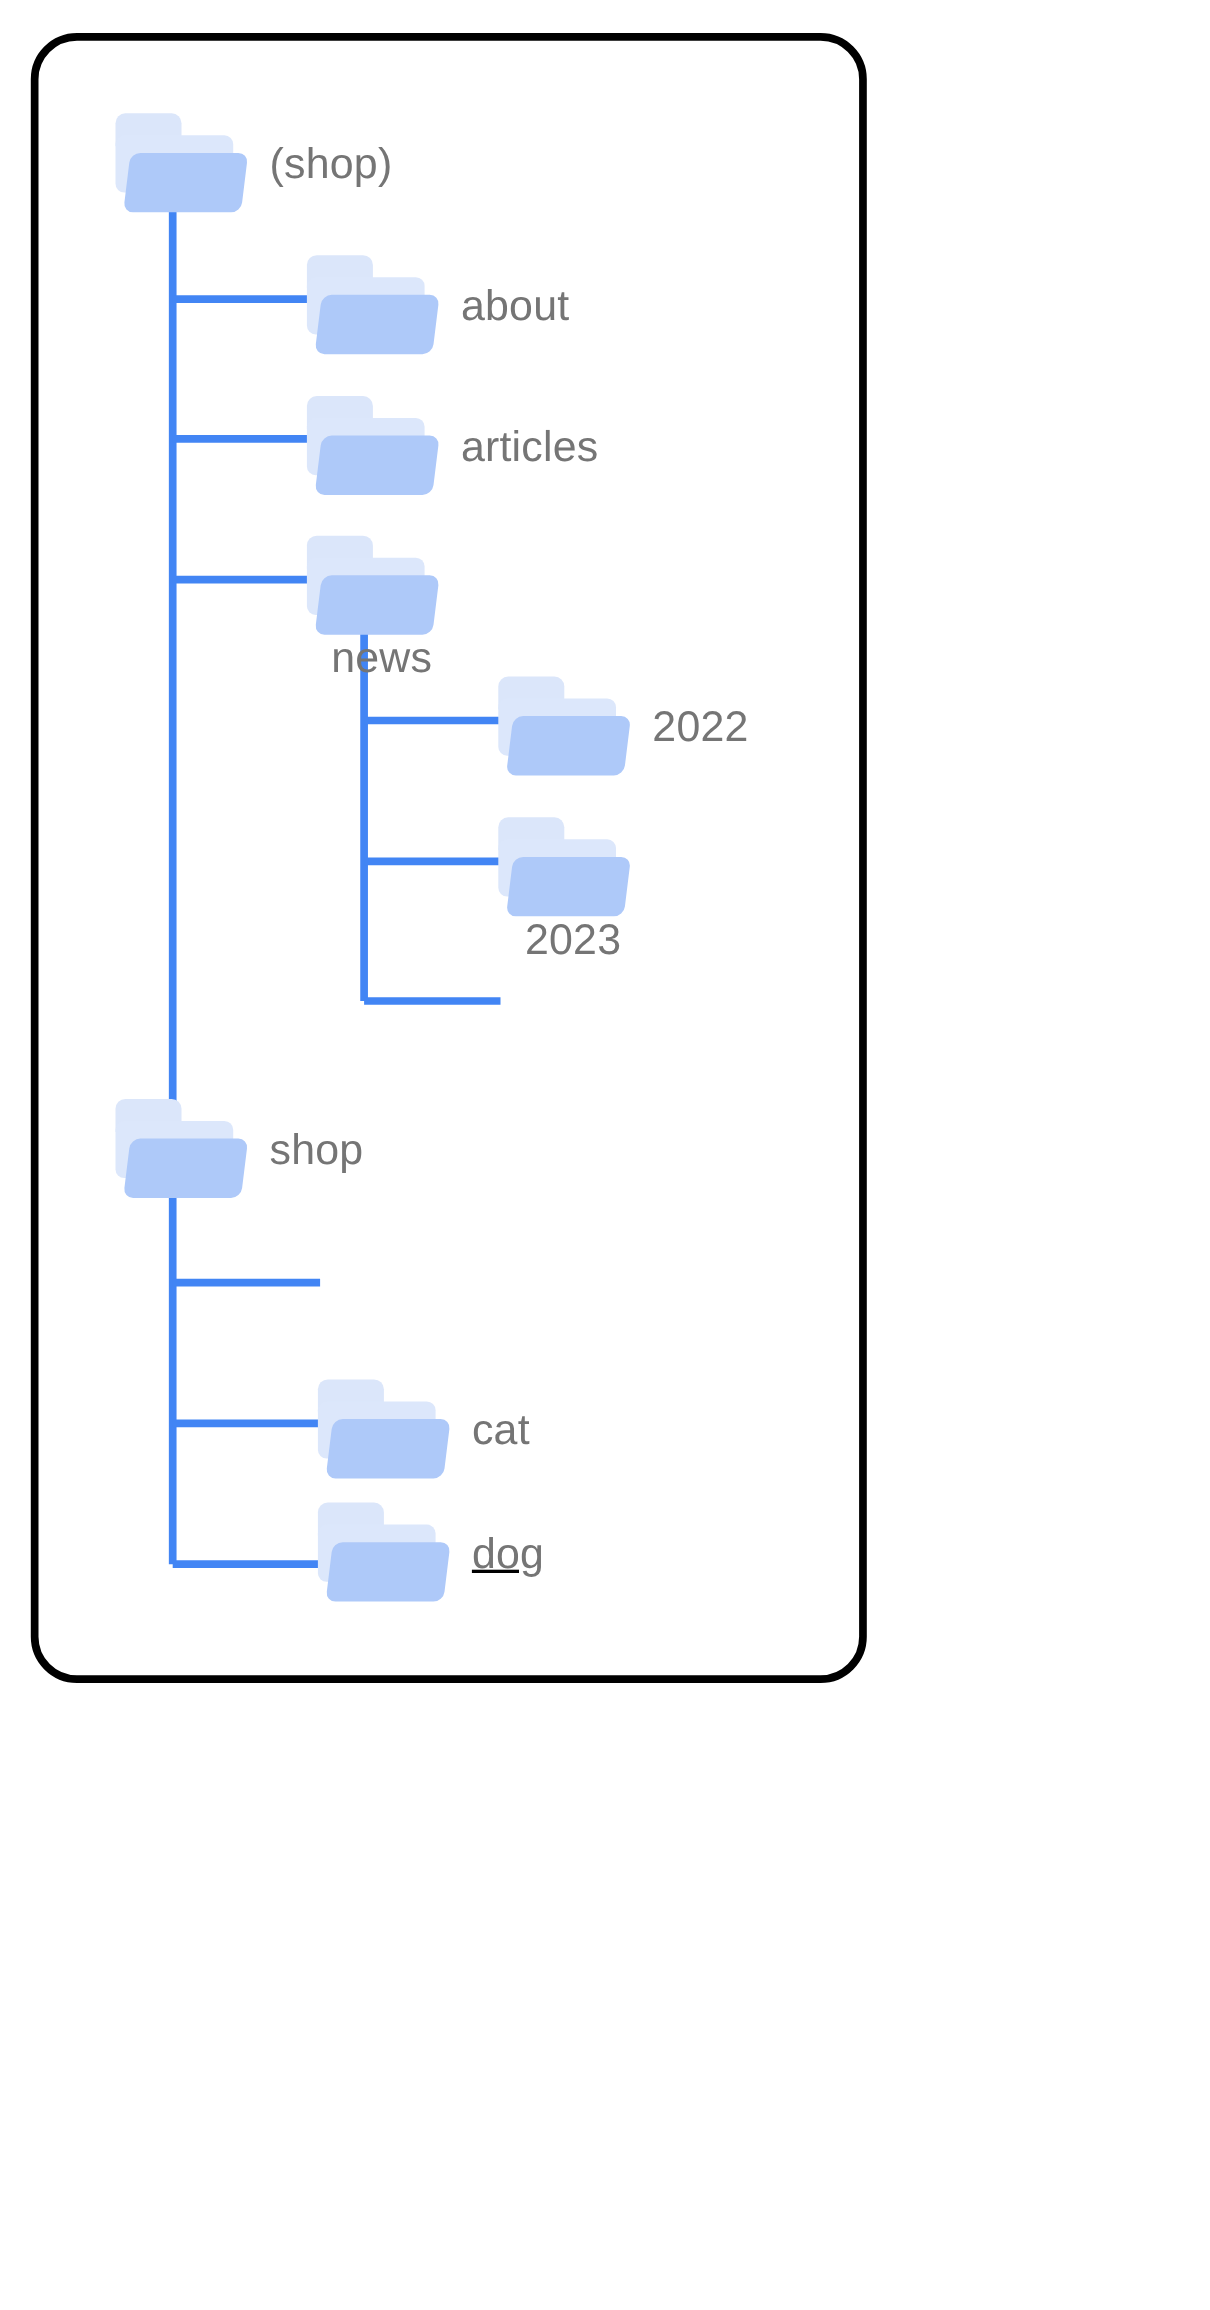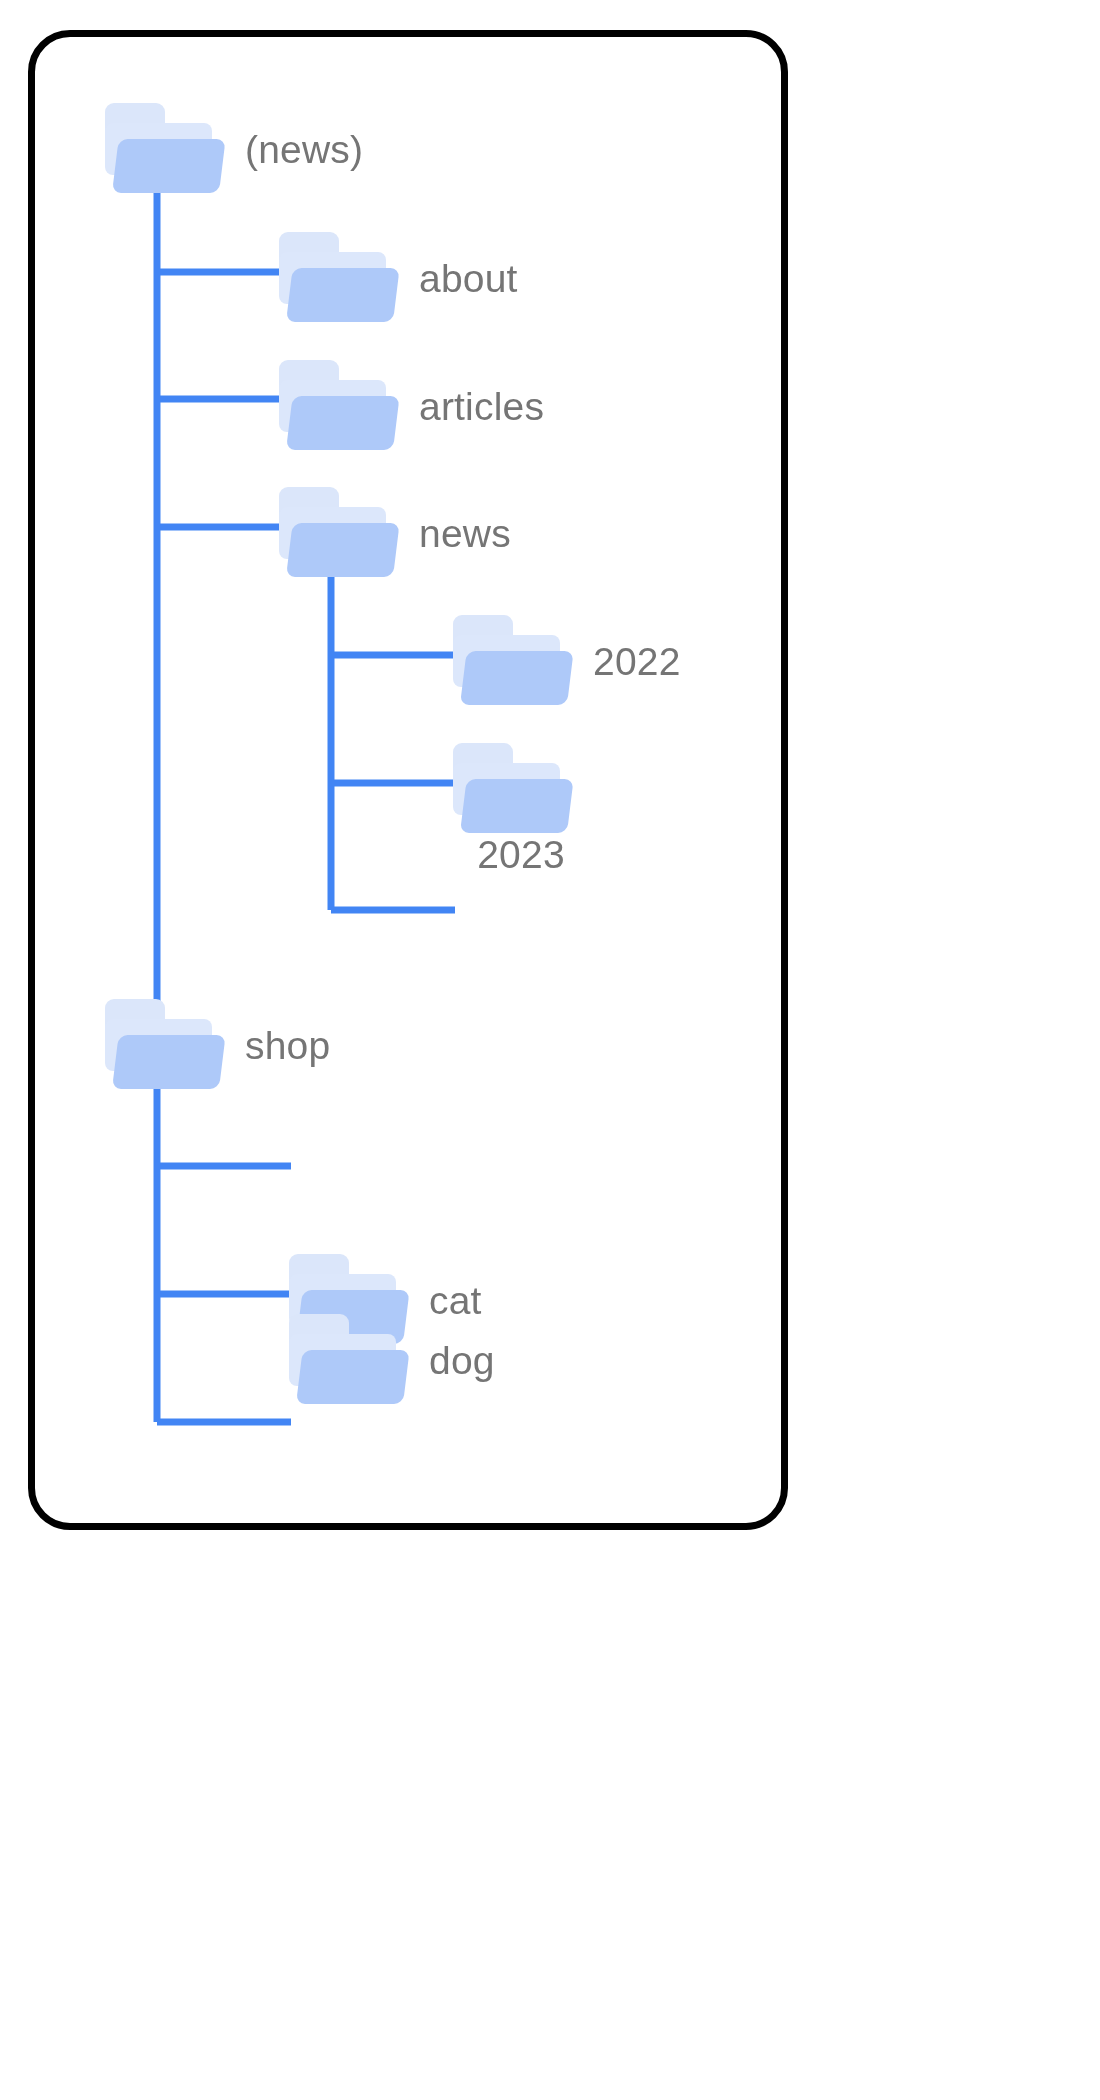--- a/index.html
+++ b/index.html
@@ -124,42 +124,42 @@
       <line x1="157" y1="1422" x2="291" y2="1422"></line>
     </g>
   </svg>
 
   <div class="node" style="left:101px; top:103px;">
     <div class="folder">
       <div class="f-tab"></div>
         <div class="f-back"></div>
         <div class="f-front"></div>
     </div>
-    <div class="label">(news)</div>
+    <div class="label">(shop)</div>
   </div>
 
   <div class="node" style="left:275px; top:232px;">
     <div class="folder">
       <div class="f-tab"></div>
         <div class="f-back"></div>
         <div class="f-front"></div>
     </div>
     <div class="label">about</div>
   </div>
 
   <div class="node" style="left:275px; top:360px;text-align:right;">
     <div class="folder">
       <div class="f-tab"></div>
         <div class="f-back"></div>
         <div class="f-front"></div>
     </div>
     <div class="label">articles</div>
   </div>
 
-  <div class="node" style="left:275px; top:487px;">
+  <div class="node" style="left:275px; top:487px;flex-direction:column;">
     <div class="folder">
       <div class="f-tab"></div>
         <div class="f-back"></div>
         <div class="f-front"></div>
     </div>
     <div class="label">news</div>
   </div>
 
   <div class="node" style="left:449px; top:615px;">
     <div class="folder">
@@ -192,21 +192,21 @@
 
   <div class="node" style="left:285px; top:1254px;">
     <div class="folder">
       <div class="f-tab"></div>
         <div class="f-back"></div>
         <div class="f-front"></div>
     </div>
     <div class="label">cat</div>
   </div>
 
-  <div class="node" style="left:285px; top:1314px;">
+  <div class="node" style="left:285px; top:1366px;text-decoration:underline;">
     <div class="folder">
       <div class="f-tab"></div>
         <div class="f-back"></div>
         <div class="f-front"></div>
     </div>
     <div class="label">dog</div>
   </div>
 
 </div>
 

